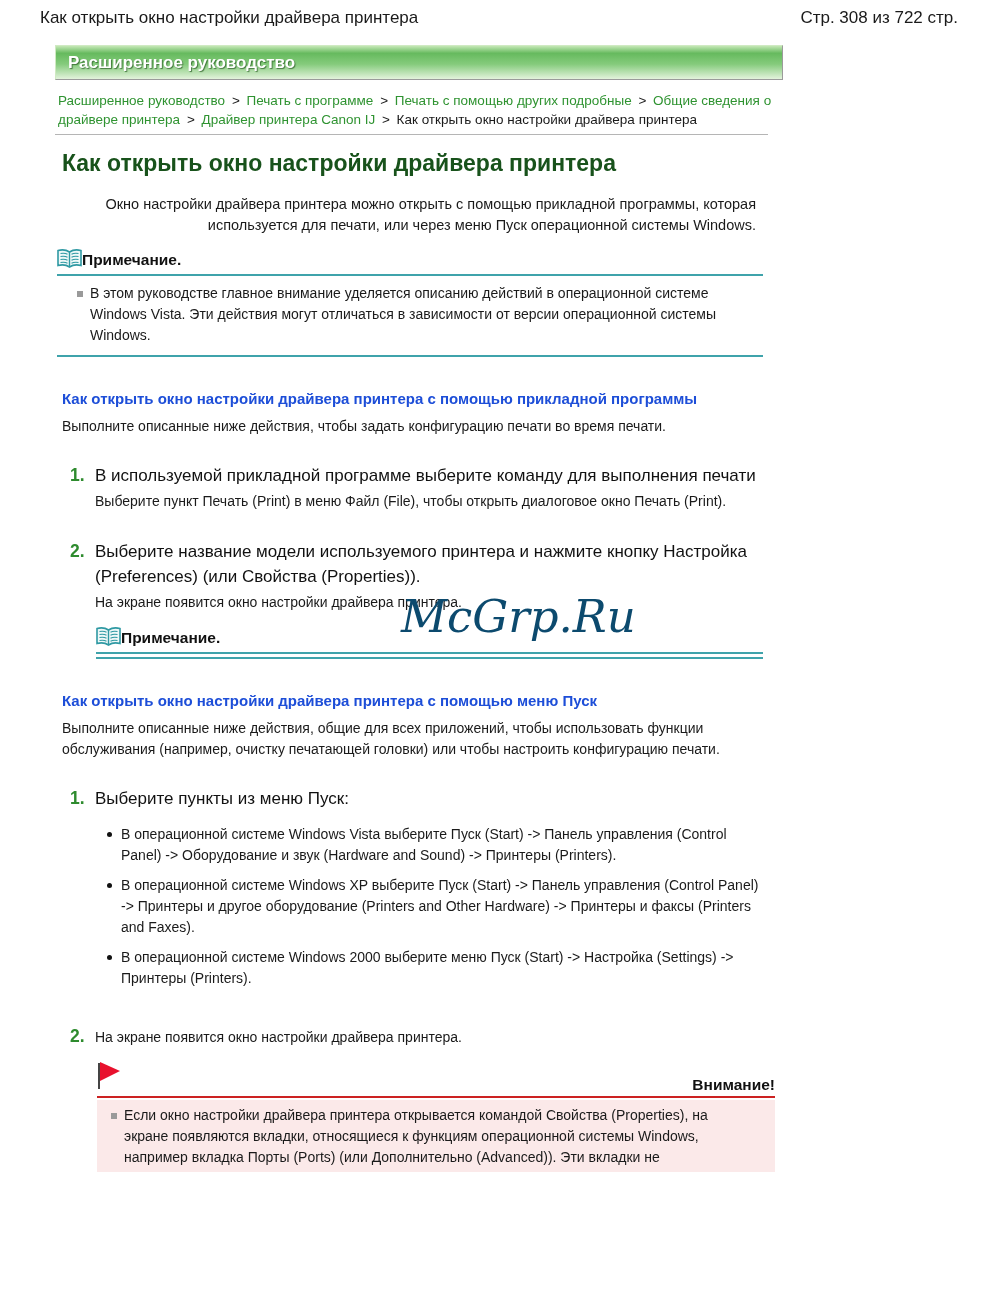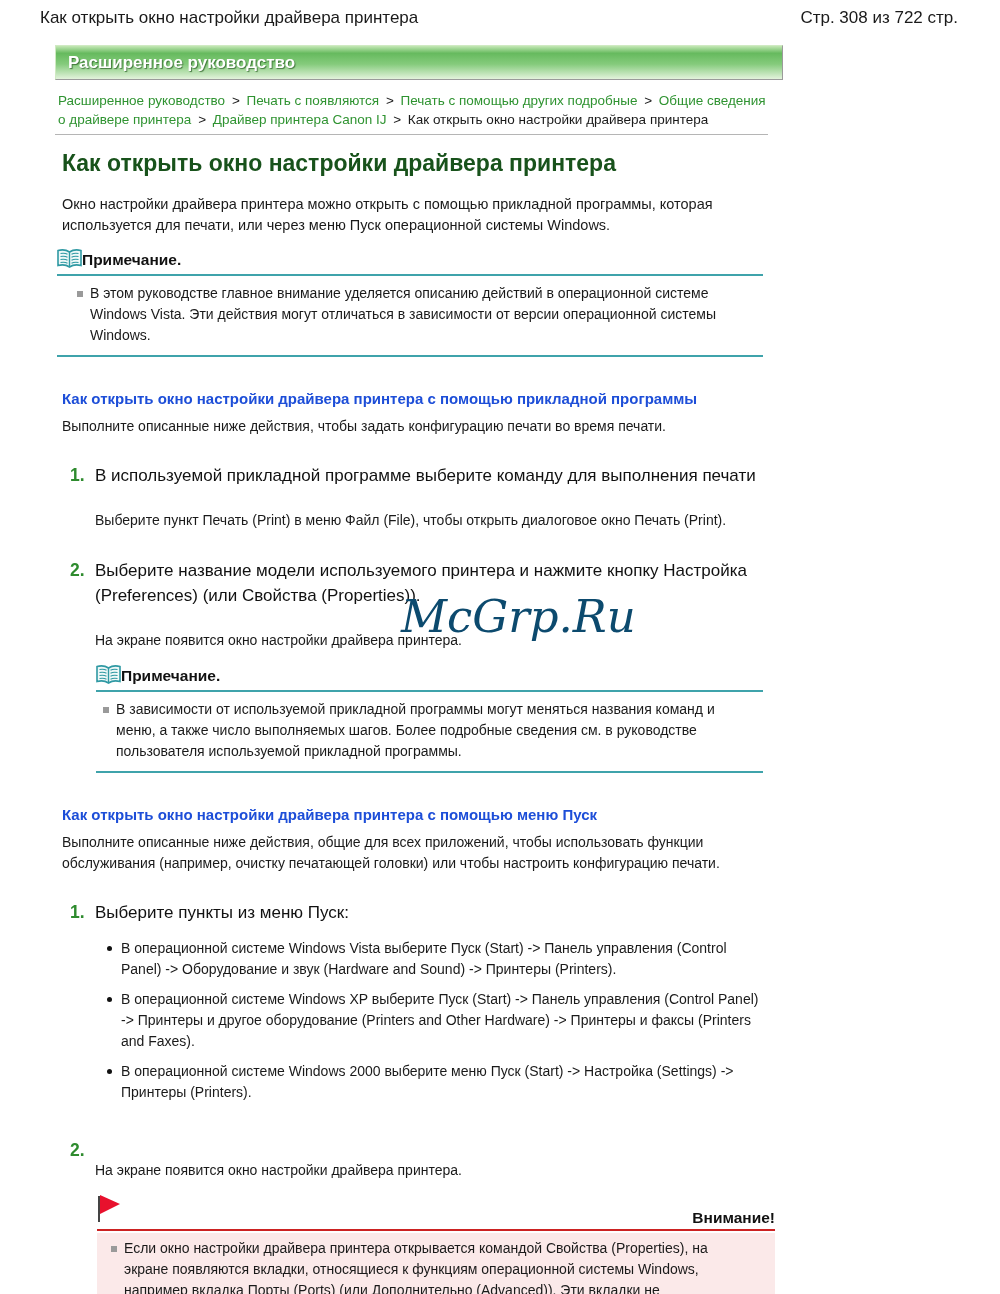--- a/index.html
+++ b/index.html
@@ -19,40 +19,40 @@
     font-size:17px;font-weight:bold;color:#ffffff;
     text-shadow:1px 1px 1px rgba(40,90,35,.75);}
   
   .breadcrumb{margin:11px 0 0 58px;width:716px;font-size:13.5px;line-height:19px;}
   .breadcrumb a{color:#2f9331;text-decoration:none;}
   .breadcrumb .sep{color:#1a1a1a;margin:0 3px;}
   .hrule{margin:5px 0 0 55px;width:713px;border-top:1px solid #b5b5b5;height:0;}
   
   h1{margin:15px 0 0 62px;font-size:23px;font-weight:bold;color:#18521b;}
   h2{margin:33px 0 0 62px;font-size:15px;font-weight:bold;color:#1d4ed8;}
-  p.intro{margin:17px 0 0 62px;width:694px;font-size:14.5px;line-height:21px;}
+  p.intro{margin:17px 0 0 62px;width:694px;font-size:14.5px;line-height:21px;text-align:right;}
   p.sec-intro{margin:9px 0 0 62px;width:694px;font-size:14px;line-height:21px;}
   
   .note{margin-left:57px;width:706px;}
   .note.top{margin-top:13px;}
   .note.nested{margin:14px 0 0 1px;width:667px;}
   .note-head{display:flex;align-items:center;height:22px;}
   .note-title{font-size:15.5px;font-weight:bold;color:#111;}
   .trule{border-top:2px solid #3fa3ab;margin-top:3px;height:0;}
   ul.sq{list-style:none;margin:7px 0 9px 0;padding:0 0 0 20px;}
   .note.nested ul.sq{padding-left:7px;}
   ul.sq li{position:relative;padding-left:13px;font-size:14px;line-height:21px;width:652px;}
   .note.nested ul.sq li{width:640px;}
   ul.sq li::before{content:"";position:absolute;left:0;top:8px;width:6px;height:6px;background:#9a9a9a;}
   
   .step{display:flex;margin:26px 0 0 70px;}
   .num{width:25px;flex:none;font-size:17.5px;font-weight:bold;color:#2e8b2e;line-height:25px;}
   .step-body{width:672px;}
   .step-text{font-size:17px;line-height:25px;color:#111;}
-  p.detail{margin:22px 0 0 0;width:662px;font-size:14px;line-height:21.5px;}
+  p.detail{margin:3px 0 0 0;width:662px;font-size:14px;line-height:21.5px;}
   
   ul.dot{list-style:none;margin:13px 0 0 0;padding:0 0 0 10px;}
   ul.dot li{position:relative;padding-left:16px;margin-bottom:9px;
     font-size:14px;line-height:21px;width:642px;}
   ul.dot li::before{content:"";position:absolute;left:2px;top:8px;width:5px;height:5px;
     border-radius:50%;background:#111;}
   
   .warning{margin:17px 0 0 2px;width:678px;}
   .warn-head{display:flex;align-items:flex-end;gap:4px;height:28px;justify-content:space-between;}
   .warn-title{font-size:15.5px;font-weight:bold;color:#111;}
@@ -75,21 +75,21 @@
   <span>Стр. 308 из 722 стр.</span>
 </div>
 
 <div class="banner">
   <span>Расширенное руководство</span>
 </div>
 
 <div class="breadcrumb">
   <a href="#">Расширенное руководство</a>
   <span class="sep">&gt;</span>
-  <a href="#">Печать с появляются</a>
+  <a href="#">Печать с программе</a>
   <span class="sep">&gt;</span>
   <a href="#">Печать с помощью других подробные</a>
   <span class="sep">&gt;</span>
   <a href="#">Общие сведения о драйвере принтера</a>
   <span class="sep">&gt;</span>
   <a href="#">Драйвер принтера Canon IJ</a>
   <span class="sep">&gt;</span>
   <span>Как открыть окно настройки драйвера принтера</span>
 </div>
 <div class="hrule"></div>
@@ -139,23 +139,20 @@
           <svg width="25" height="19" viewBox="0 0 25 19">
             <path d="M12.5 3 C9.5 1 5 .5 1 1.5 L1 16.5 C5 15.5 9.5 16 12.5 18 C15.5 16 20 15.5 24 16.5 L24 1.5 C20 .5 15.5 1 12.5 3 Z" fill="#eef8f8" stroke="#2f99a3" stroke-width="1.6"></path>
             <line x1="12.5" y1="3" x2="12.5" y2="18" stroke="#2f99a3" stroke-width="1.4"></line>
             <path d="M3.5 4.5 C6.5 4 9 4.4 10.5 5.3 M3.5 7.5 C6.5 7 9 7.4 10.5 8.3 M3.5 10.5 C6.5 10 9 10.4 10.5 11.3 M3.5 13.5 C6.5 13 9 13.4 10.5 14.3" stroke="#2f99a3" stroke-width="1.1" fill="none"></path>
             <path d="M21.5 4.5 C18.5 4 16 4.4 14.5 5.3 M21.5 7.5 C18.5 7 16 7.4 14.5 8.3 M21.5 10.5 C18.5 10 16 10.4 14.5 11.3 M21.5 13.5 C18.5 13 16 13.4 14.5 14.3" stroke="#2f99a3" stroke-width="1.1" fill="none"></path>
           </svg>
         </span>
         <span class="note-title">Примечание.</span>
       </div>
       <div class="trule"></div>
-      <ul class="sq">
-        <li><span>В зависимости от используемой прикладной программы могут меняться названия команд и меню, а также число выполняемых шагов. Более подробные сведения см. в руководстве пользователя используемой прикладной программы.</span></li>
-      </ul>
       <div class="trule"></div>
     </div>
   </div>
 </div>
 
 <h2>Как открыть окно настройки драйвера принтера с помощью меню Пуск</h2>
 <p class="sec-intro">Выполните описанные ниже действия, общие для всех приложений, чтобы использовать функции обслуживания (например, очистку печатающей головки) или чтобы настроить конфигурацию печати.</p>
 
 <div class="step">
   <span class="num">1.</span>

